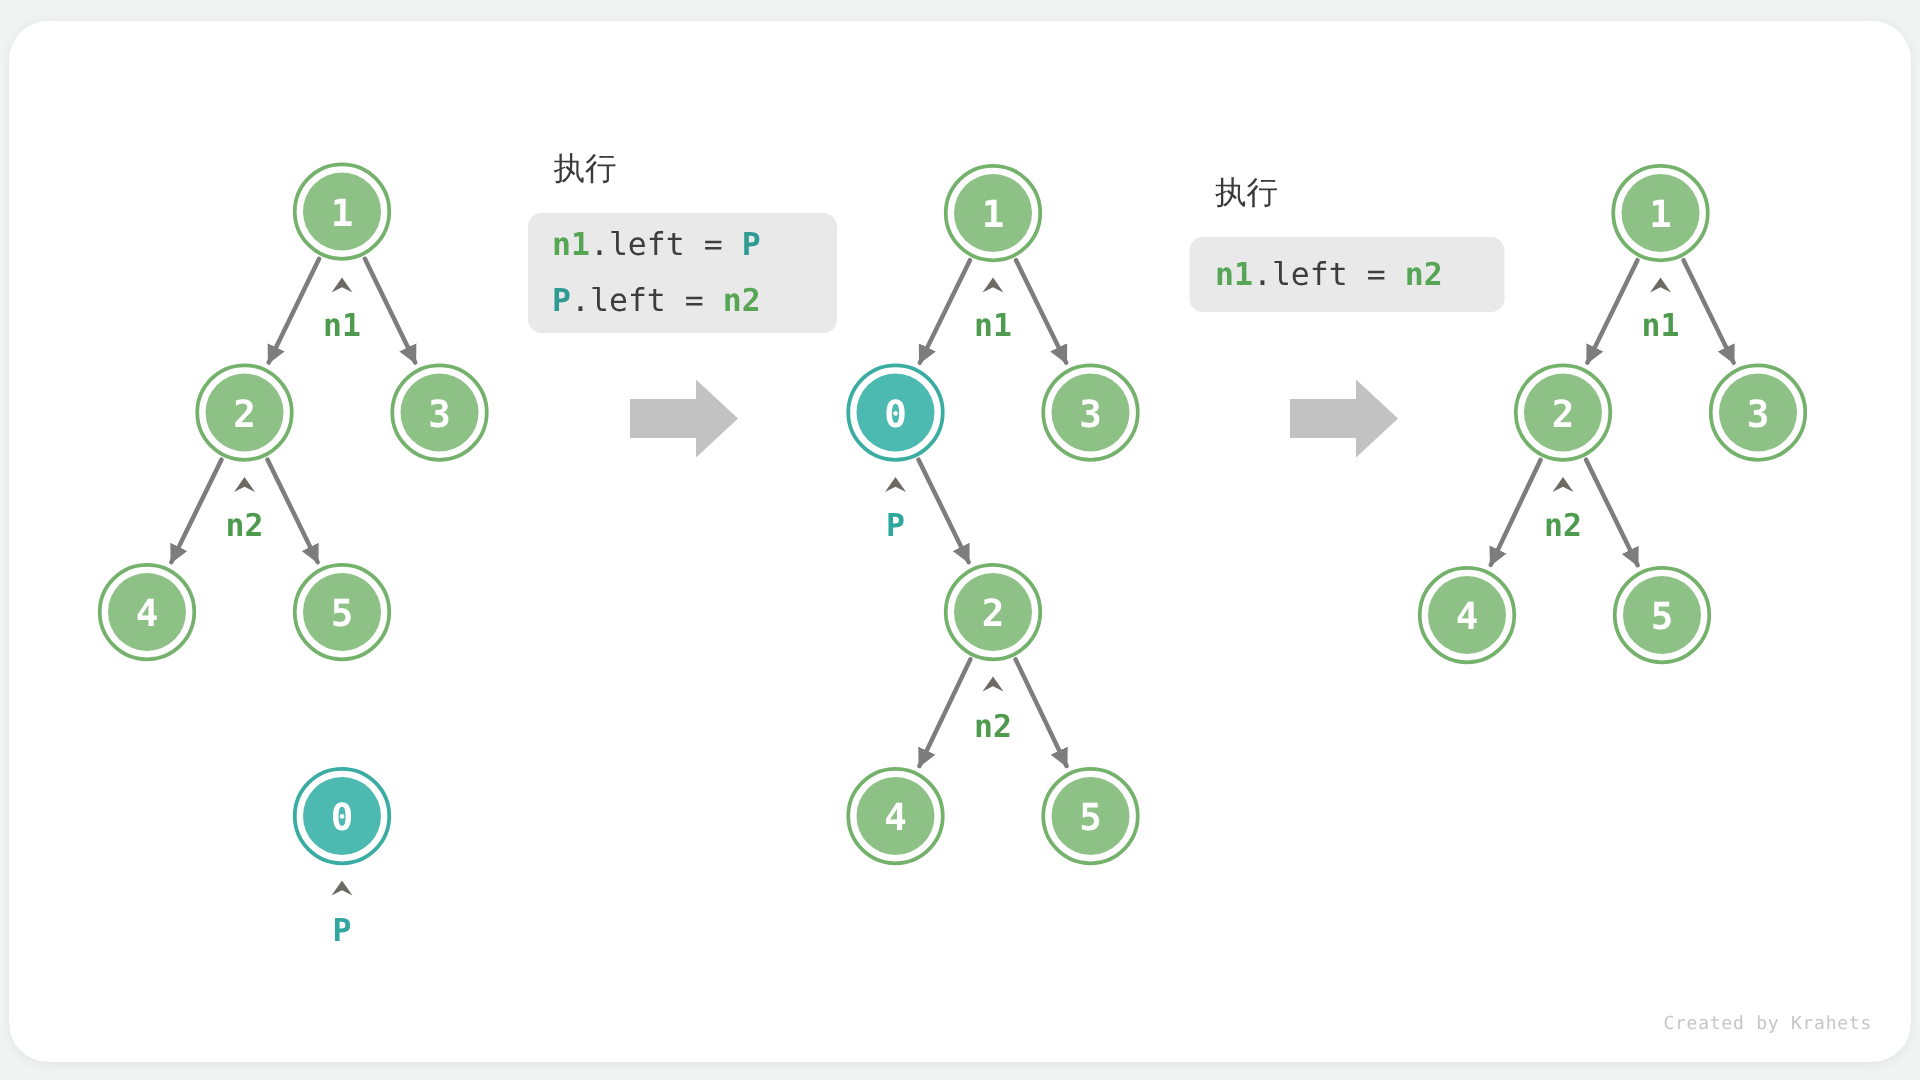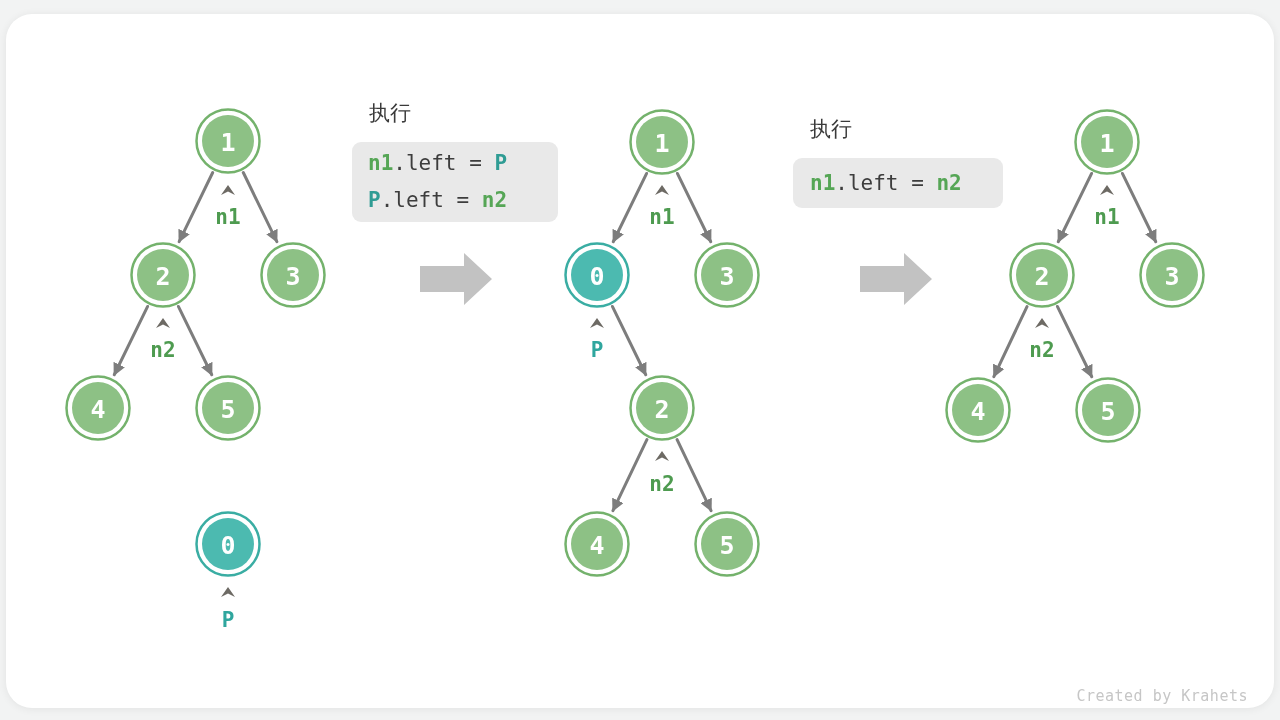--- a/index.html
+++ b/index.html
@@ -20,24 +20,24 @@
   .code-title{
     font-family:"Liberation Sans","DejaVu Sans",sans-serif;
     font-size:21px;line-height:26px;margin-left:17px;font-weight:500;
   }
   .code-box{
     border-radius:9px;font-size:21px;box-sizing:border-box;margin-top:16px;
   }
   .cb1 .code-box{width:206px;height:80px;padding:3px 0;}
   .cb2 .code-box{width:210px;height:50px;}
   .cb1 .code-line{line-height:37px;padding-left:16px;white-space:pre;}
-  .cb2 .code-line{line-height:50px;padding-left:5px;white-space:pre;margin-left:12px;}
+  .cb2 .code-line{line-height:50px;padding-left:17px;white-space:pre;}
   .code-line span.bold{font-weight:bold;}
   .watermark{
-    position:absolute;right:32px;top:675px;font-size:15px;letter-spacing:0.5px;margin-top:12px;
+    position:absolute;right:32px;top:675px;font-size:12px;letter-spacing:0.5px;
   }
 </style>
 </head>
 <body style="background: rgb(242, 243, 243);">
 
 <div class="stage">
   <div class="card" style="background: rgb(255, 255, 255);"></div>
 
   <svg class="diagram" id="diagram" viewBox="0 0 1280 720">
       <defs>

